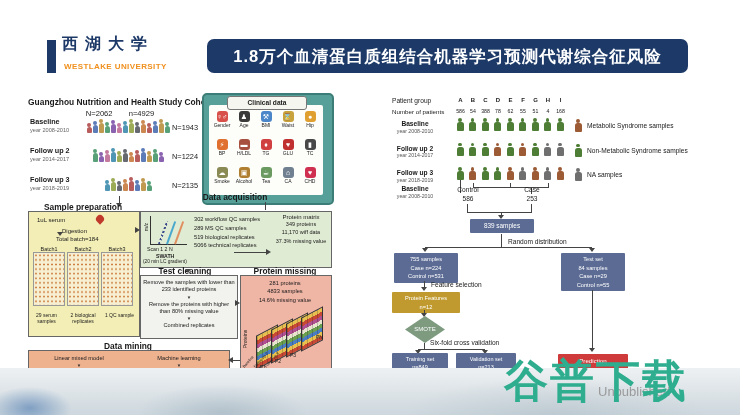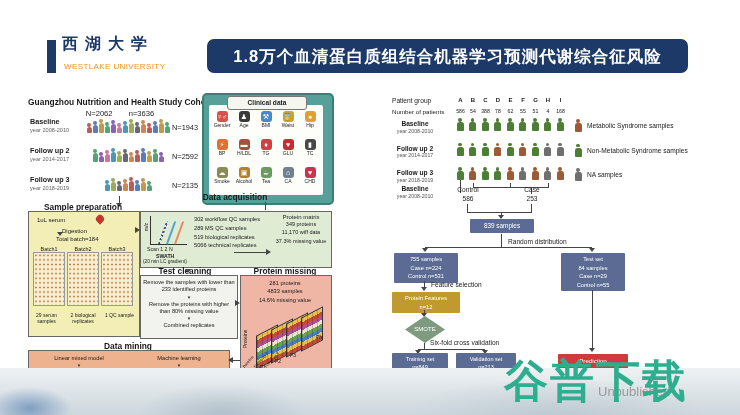--- a/index.html
+++ b/index.html
@@ -9,21 +9,21 @@
   .ln{position:absolute;background:#444}
   .ah{position:absolute;width:0;height:0;border:3px solid transparent}
   .ah-d{border-top:4px solid #444;border-bottom:none}
   .ah-r{border-left:5px solid #444;border-right:none}
   .ah-l{border-right:5px solid #444;border-left:none}
 
   
   .hdr-bar{left:47px;top:40px;width:9px;height:33px;background:#1c3968}
   .hdr-cn{left:62px;top:34px;width:136px;font-family:Liberation Sans, sans-serif;
           font-size:16px;font-weight:700;color:#1c3968;letter-spacing:7px;white-space:nowrap}
-  .hdr-en{left:64px;top:62px;font-size:8px;font-weight:400;color:#f0901e;letter-spacing:.4px;white-space:nowrap}
+  .hdr-en{left:64px;top:62px;font-size:8px;font-weight:700;color:#f0901e;letter-spacing:.4px;white-space:nowrap}
   .banner{left:207px;top:39px;width:481px;height:34px;background:#1c3968;border-radius:7px;
           color:#fff;font-size:16.5px;font-weight:700;text-align:center;line-height:34px;letter-spacing:1px}
 
   
   .cohort-title{left:28px;top:97px;width:184px;text-align:center;font-size:8.4px;font-weight:700}
   .cohort-stats{left:28px;top:109px;width:184px;text-align:center;font-size:7.6px}
   .cohort-stats span{margin:0 7px}
   .co-label{position:absolute;left:30px;width:52px;font-size:7.2px;line-height:1.2}
   .co-label b{font-weight:700}
   .co-label span{display:block;font-size:5.6px;color:#666;font-weight:400}
@@ -113,21 +113,21 @@
 <body>
 
 <div class="abs hdr-bar" data-name="logo-accent-bar"></div>
 <div class="abs hdr-cn" data-name="university-logo-cn">西湖大学</div>
 <div class="abs hdr-en" data-name="university-logo-en">WESTLAKE UNIVERSITY</div>
 <div class="abs banner" data-name="slide-title-banner">1.8万个血清蛋白质组结合机器学习预测代谢综合征风险</div>
 
 <div class="abs cohort-title" data-name="cohort-title">Guangzhou Nutrition and Health Study Cohort</div>
 <div class="abs cohort-stats" data-name="cohort-stats">
   <span data-name="cohort-n-total">N=2062</span>
-  <span data-name="cohort-n-sub">n=3636</span>
+  <span data-name="cohort-n-sub">n=4929</span>
 </div>
 <div id="cohort-rows" data-name="cohort-rows">
     <div class="co-label" data-name="cohort-row-label" style="top: 118px;"><b data-name="cohort-row-name">Baseline</b><span data-name="cohort-row-year">year 2008-2010</span></div>
     <div class="crowd" data-name="cohort-crowd" style="top: 115px;">
       <span class="pp" data-name="person-icon" style="color: rgb(184, 92, 92); height: 10px;"></span>
       <span class="pp" data-name="person-icon" style="color: rgb(92, 124, 184); height: 12px;"></span>
       <span class="pp" data-name="person-icon" style="color: rgb(192, 154, 80); height: 14px;"></span>
       <span class="pp" data-name="person-icon" style="color: rgb(88, 160, 120); height: 11px;"></span>
       <span class="pp" data-name="person-icon" style="color: rgb(138, 98, 176); height: 13px;"></span>
       <span class="pp" data-name="person-icon" style="color: rgb(196, 122, 158); height: 10px;"></span>
@@ -149,21 +149,21 @@
       <span class="pp" data-name="person-icon" style="color: rgb(78, 150, 180); height: 14px;"></span>
       <span class="pp" data-name="person-icon" style="color: rgb(156, 171, 85); height: 11px;"></span>
       <span class="pp" data-name="person-icon" style="color: rgb(102, 106, 112); height: 13px;"></span>
       <span class="pp" data-name="person-icon" style="color: rgb(204, 136, 80); height: 10px;"></span>
       <span class="pp" data-name="person-icon" style="color: rgb(184, 92, 92); height: 12px;"></span>
       <span class="pp" data-name="person-icon" style="color: rgb(92, 124, 184); height: 14px;"></span>
       <span class="pp" data-name="person-icon" style="color: rgb(192, 154, 80); height: 11px;"></span>
       <span class="pp" data-name="person-icon" style="color: rgb(88, 160, 120); height: 13px;"></span>
       <span class="pp" data-name="person-icon" style="color: rgb(138, 98, 176); height: 10px;"></span>
     </div>
-    <div class="co-n" data-name="cohort-row-n" style="top: 152px;">N=2592</div>
+    <div class="co-n" data-name="cohort-row-n" style="top: 152px;">N=1224</div>
     <div class="co-label" data-name="cohort-row-label" style="top: 176px;"><b data-name="cohort-row-name">Follow up 3</b><span data-name="cohort-row-year">year 2018-2019</span></div>
     <div class="crowd" data-name="cohort-crowd" style="top: 173px;">
       <span class="pp" data-name="person-icon" style="color: rgb(78, 150, 180); height: 11px;"></span>
       <span class="pp" data-name="person-icon" style="color: rgb(156, 171, 85); height: 13px;"></span>
       <span class="pp" data-name="person-icon" style="color: rgb(102, 106, 112); height: 10px;"></span>
       <span class="pp" data-name="person-icon" style="color: rgb(204, 136, 80); height: 12px;"></span>
       <span class="pp" data-name="person-icon" style="color: rgb(184, 92, 92); height: 14px;"></span>
       <span class="pp" data-name="person-icon" style="color: rgb(92, 124, 184); height: 11px;"></span>
       <span class="pp" data-name="person-icon" style="color: rgb(192, 154, 80); height: 13px;"></span>
       <span class="pp" data-name="person-icon" style="color: rgb(88, 160, 120); height: 10px;"></span>

